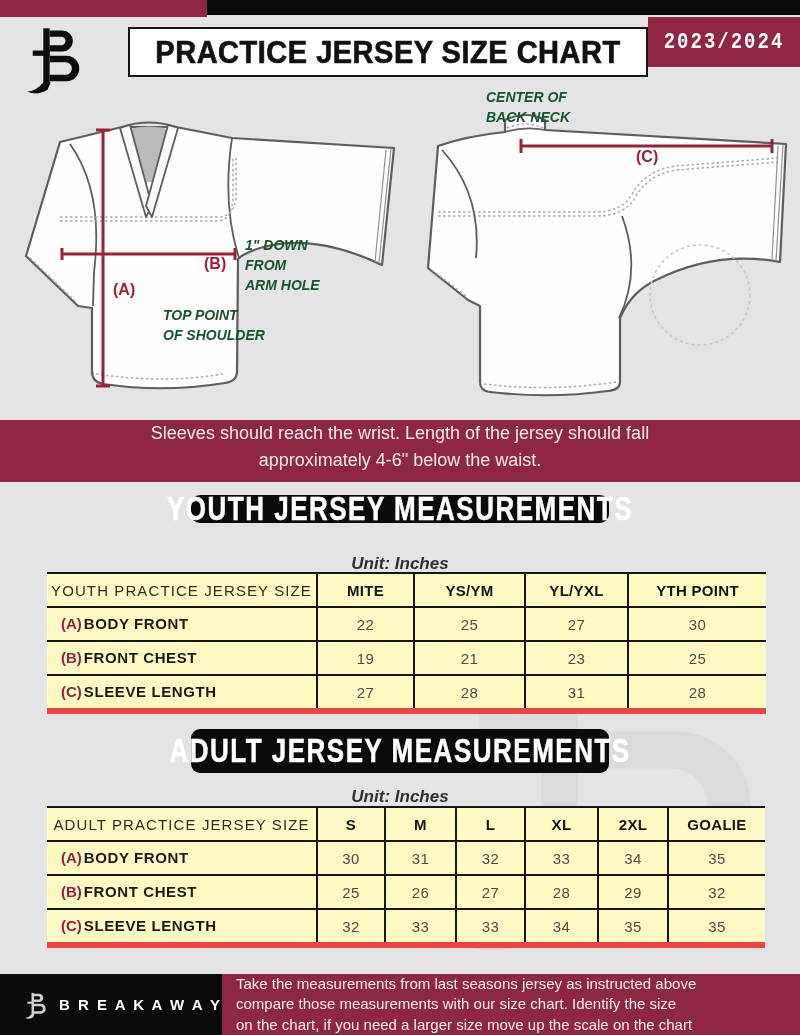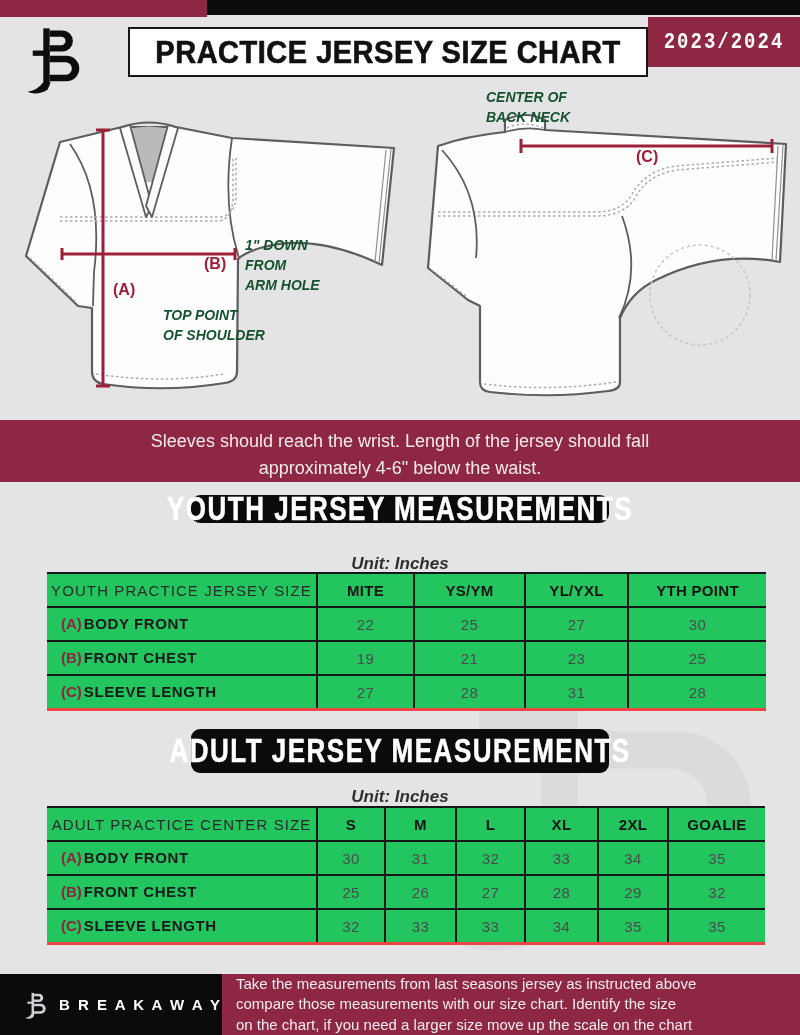--- a/index.html
+++ b/index.html
@@ -16,30 +16,30 @@
   .page-title{font-size:29px;font-weight:bold;color:#111;letter-spacing:.5px;transform:scaleY(1.08);-webkit-text-stroke:.6px #111;white-space:nowrap;}
   .season-box{left:648px;top:17px;width:152px;height:50px;background:#8e2743;display:flex;align-items:center;justify-content:center;}
   .season{font-family:"Liberation Mono",monospace;font-size:19px;font-weight:bold;color:#fff;letter-spacing:2px;transform:scaleY(1.15);}
 
   
   .diagram{left:0;top:85px;width:800px;height:335px;}
   .dia-label{position:absolute;color:#14532d;font-style:italic;font-weight:600;font-size:14px;line-height:1.42;white-space:pre-line;}
   .dia-key{position:absolute;color:#9c2038;font-weight:bold;font-size:16px;}
 
   
-  .banner{left:0;top:420px;width:800px;height:62px;background:#8e2743;display:flex;align-items:flex-end;justify-content:center;}
+  .banner{left:0;top:420px;width:800px;height:62px;background:#8e2743;display:flex;align-items:flex-start;justify-content:center;}
   .banner-text{color:#f3eaed;font-size:18px;line-height:1.5;text-align:center;white-space:pre-line;}
 
   
   .pill{width:418px;height:28px;background:#0b0b0b;border-radius:9px;display:flex;align-items:center;justify-content:center;}
   .pill-text{color:#fff;font-size:26px;font-weight:bold;letter-spacing:1.5px;transform:scaleY(1.25);white-space:nowrap;-webkit-text-stroke:.4px #fff;}
   .unit{width:800px;text-align:center;font-style:italic;font-size:17px;color:#2f2f31;font-weight:600;margin-top:8px;}
 
   
-  table.size{border-collapse:collapse;table-layout:fixed;background:#22c55e;border-top:2px solid #161616;border-bottom:3px solid #ef4444;}
+  table.size{border-collapse:collapse;table-layout:fixed;background:#fef9c3;border-top:2px solid #161616;border-bottom:6px solid #ef4444;}
   table.size tr{border-bottom:2px solid #161616;}
   table.size tr:last-child{border-bottom:none;}
   table.size th, table.size td{padding:0;height:32px;text-align:center;vertical-align:middle;}
   table.size .vd{border-left:2px solid #161616;}
   .col-head{font-size:15px;font-weight:bold;color:#141414;letter-spacing:.3px;}
   .corner-head{font-size:15px;font-weight:normal;color:#2a2a2c;letter-spacing:1.1px;}
   .rowlab{text-align:left !important;padding-left:14px !important;}
   .rkey{color:#8e2342;font-weight:bold;font-size:15px;}
   .rlab{color:#19191b;font-weight:600;font-size:15px;letter-spacing:.6px;margin-left:2px;}
   .val{font-size:15px;color:#4b4b4d;letter-spacing:.3px;}
@@ -212,21 +212,21 @@
         <col style="width:270px">
         <col style="width:68px">
         <col style="width:71px">
         <col style="width:69px">
         <col style="width:73px">
         <col style="width:70px">
         <col style="width:97px">
       </colgroup>
     <tbody>
         <tr>
-      <th class="corner-head">ADULT PRACTICE CENTER SIZE</th>
+      <th class="corner-head">ADULT PRACTICE JERSEY SIZE</th>
       <th class="col-head vd">S</th>
       <th class="col-head vd">M</th>
       <th class="col-head vd">L</th>
       <th class="col-head vd">XL</th>
       <th class="col-head vd">2XL</th>
       <th class="col-head vd">GOALIE</th>
     </tr>
     <tr>
       <td class="rowlab"><span class="rkey">(A)</span><span class="rlab">BODY FRONT</span></td>
       <td class="val vd">30</td>

